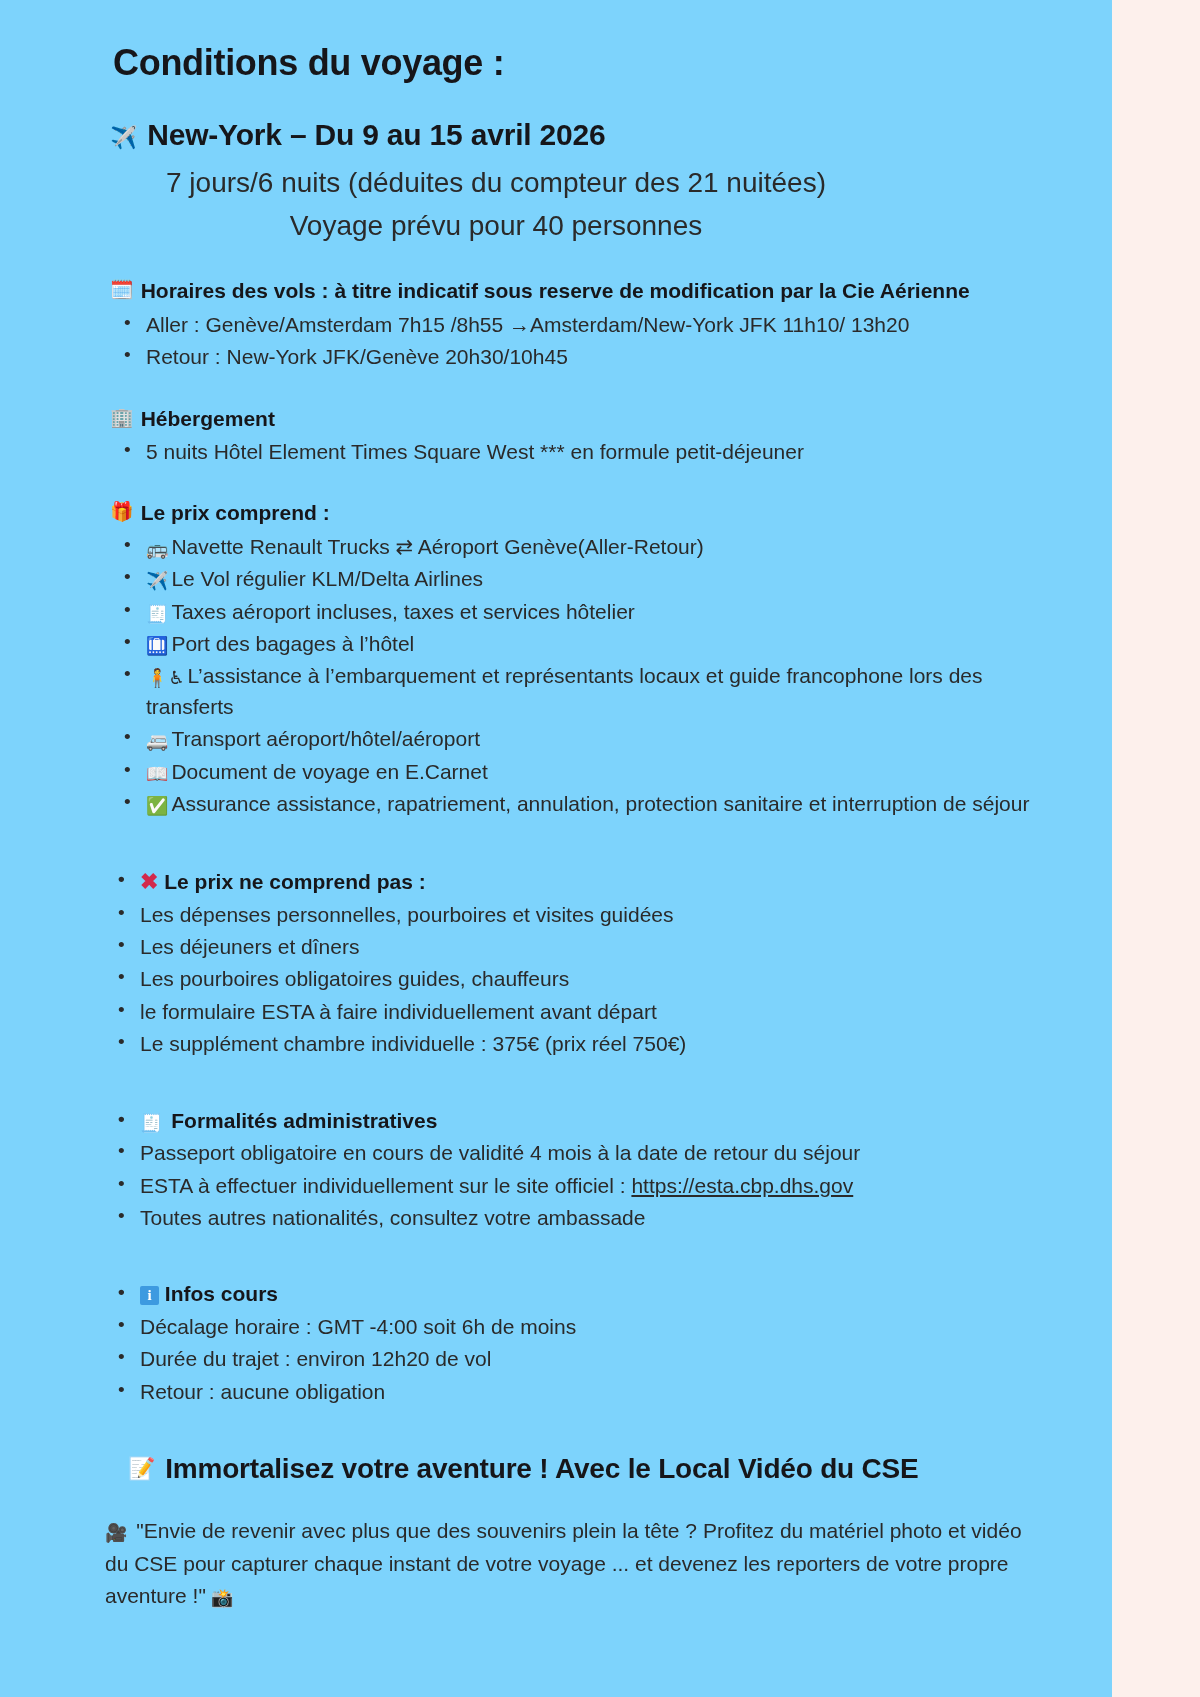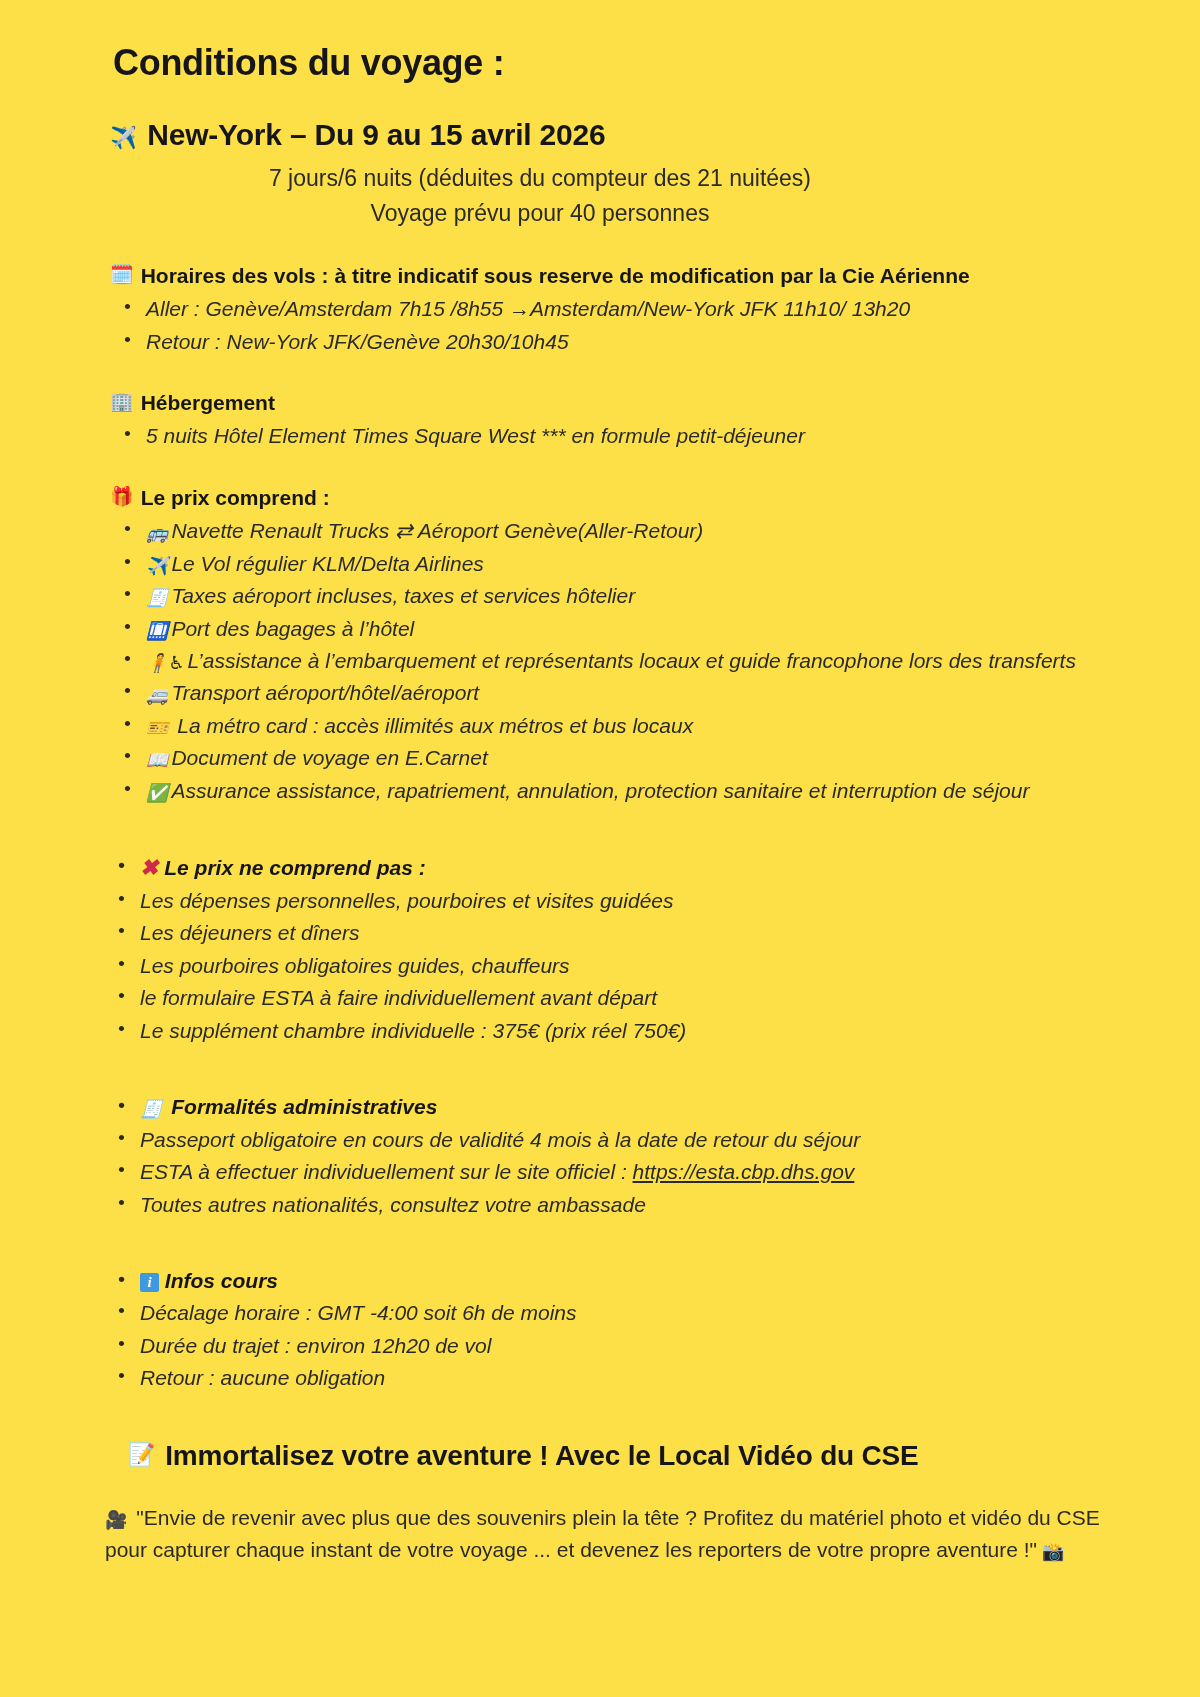--- a/index.html
+++ b/index.html
@@ -10,24 +10,24 @@
   }
   body {
     width: 1200px;
     min-height: 1697px;
     background: #fdf0ec;
     font-family: "Liberation Sans", sans-serif;
     color: #1d1d1b;
     -webkit-font-smoothing: antialiased;
   }
   .page {
-    width: 1200px;
+    width: 1112px;
     min-height: 1697px;
     padding: 30px 80px 40px 110px;
-    background: #fde047;
+    background: #7dd3fc;
   }
 
   
   .doc-title {
     font-size: 36px;
     font-weight: bold;
     letter-spacing: -0.3px;
     margin: 12px 0 34px 3px;
     color: #16161a;
   }
@@ -37,21 +37,21 @@
     margin: 0 0 8px -40px;
     padding-left: 40px;
     letter-spacing: -0.2px;
     color: #16161a;
     display: flex;
     align-items: baseline;
     gap: 10px;
   }
   .centered-line {
     text-align: center;
-    font-size: 23px;
+    font-size: 28px;
     line-height: 1.55;
     color: #2a2a2a;
     margin: 0;
     padding-right: 150px;
   }
 
   .section-head {
     font-size: 21px;
     font-weight: bold;
     margin: 0 0 4px -40px;
@@ -75,21 +75,20 @@
     margin: 0;
     padding: 0;
   }
   li {
     position: relative;
     font-size: 21px;
     line-height: 1.45;
     color: #2a2a2a;
     padding-left: 36px;
     margin: 0 0 2px 0;
-    font-style: italic;
   }
   li::before {
     content: "\2022";
     position: absolute;
     left: 14px;
     top: -1px;
     font-size: 19px;
     color: #2a2a2a;
   }
   li.tight { padding-left: 30px; }
@@ -200,23 +199,20 @@
     <li>
       <span class="inline-ico">🛄</span><span>Port des bagages à l’hôtel</span>
     </li>
     <li>
       <span class="inline-ico">🧍♿</span><span>L’assistance à l’embarquement et représentants locaux et guide francophone lors des transferts</span>
     </li>
     <li>
       <span class="inline-ico">🚐</span><span>Transport aéroport/hôtel/aéroport</span>
     </li>
     <li>
-      <span class="inline-ico">🎫</span><span> La métro card : accès illimités aux métros et bus locaux</span>
-    </li>
-    <li>
       <span class="inline-ico">📖</span><span>Document de voyage en E.Carnet</span>
     </li>
     <li>
       <span class="inline-ico">✅</span><span>Assurance assistance, rapatriement, annulation, protection sanitaire et interruption de séjour</span>
     </li>
   </ul>
 
   <div class="spacer-lg"></div>
 
   <ul>

